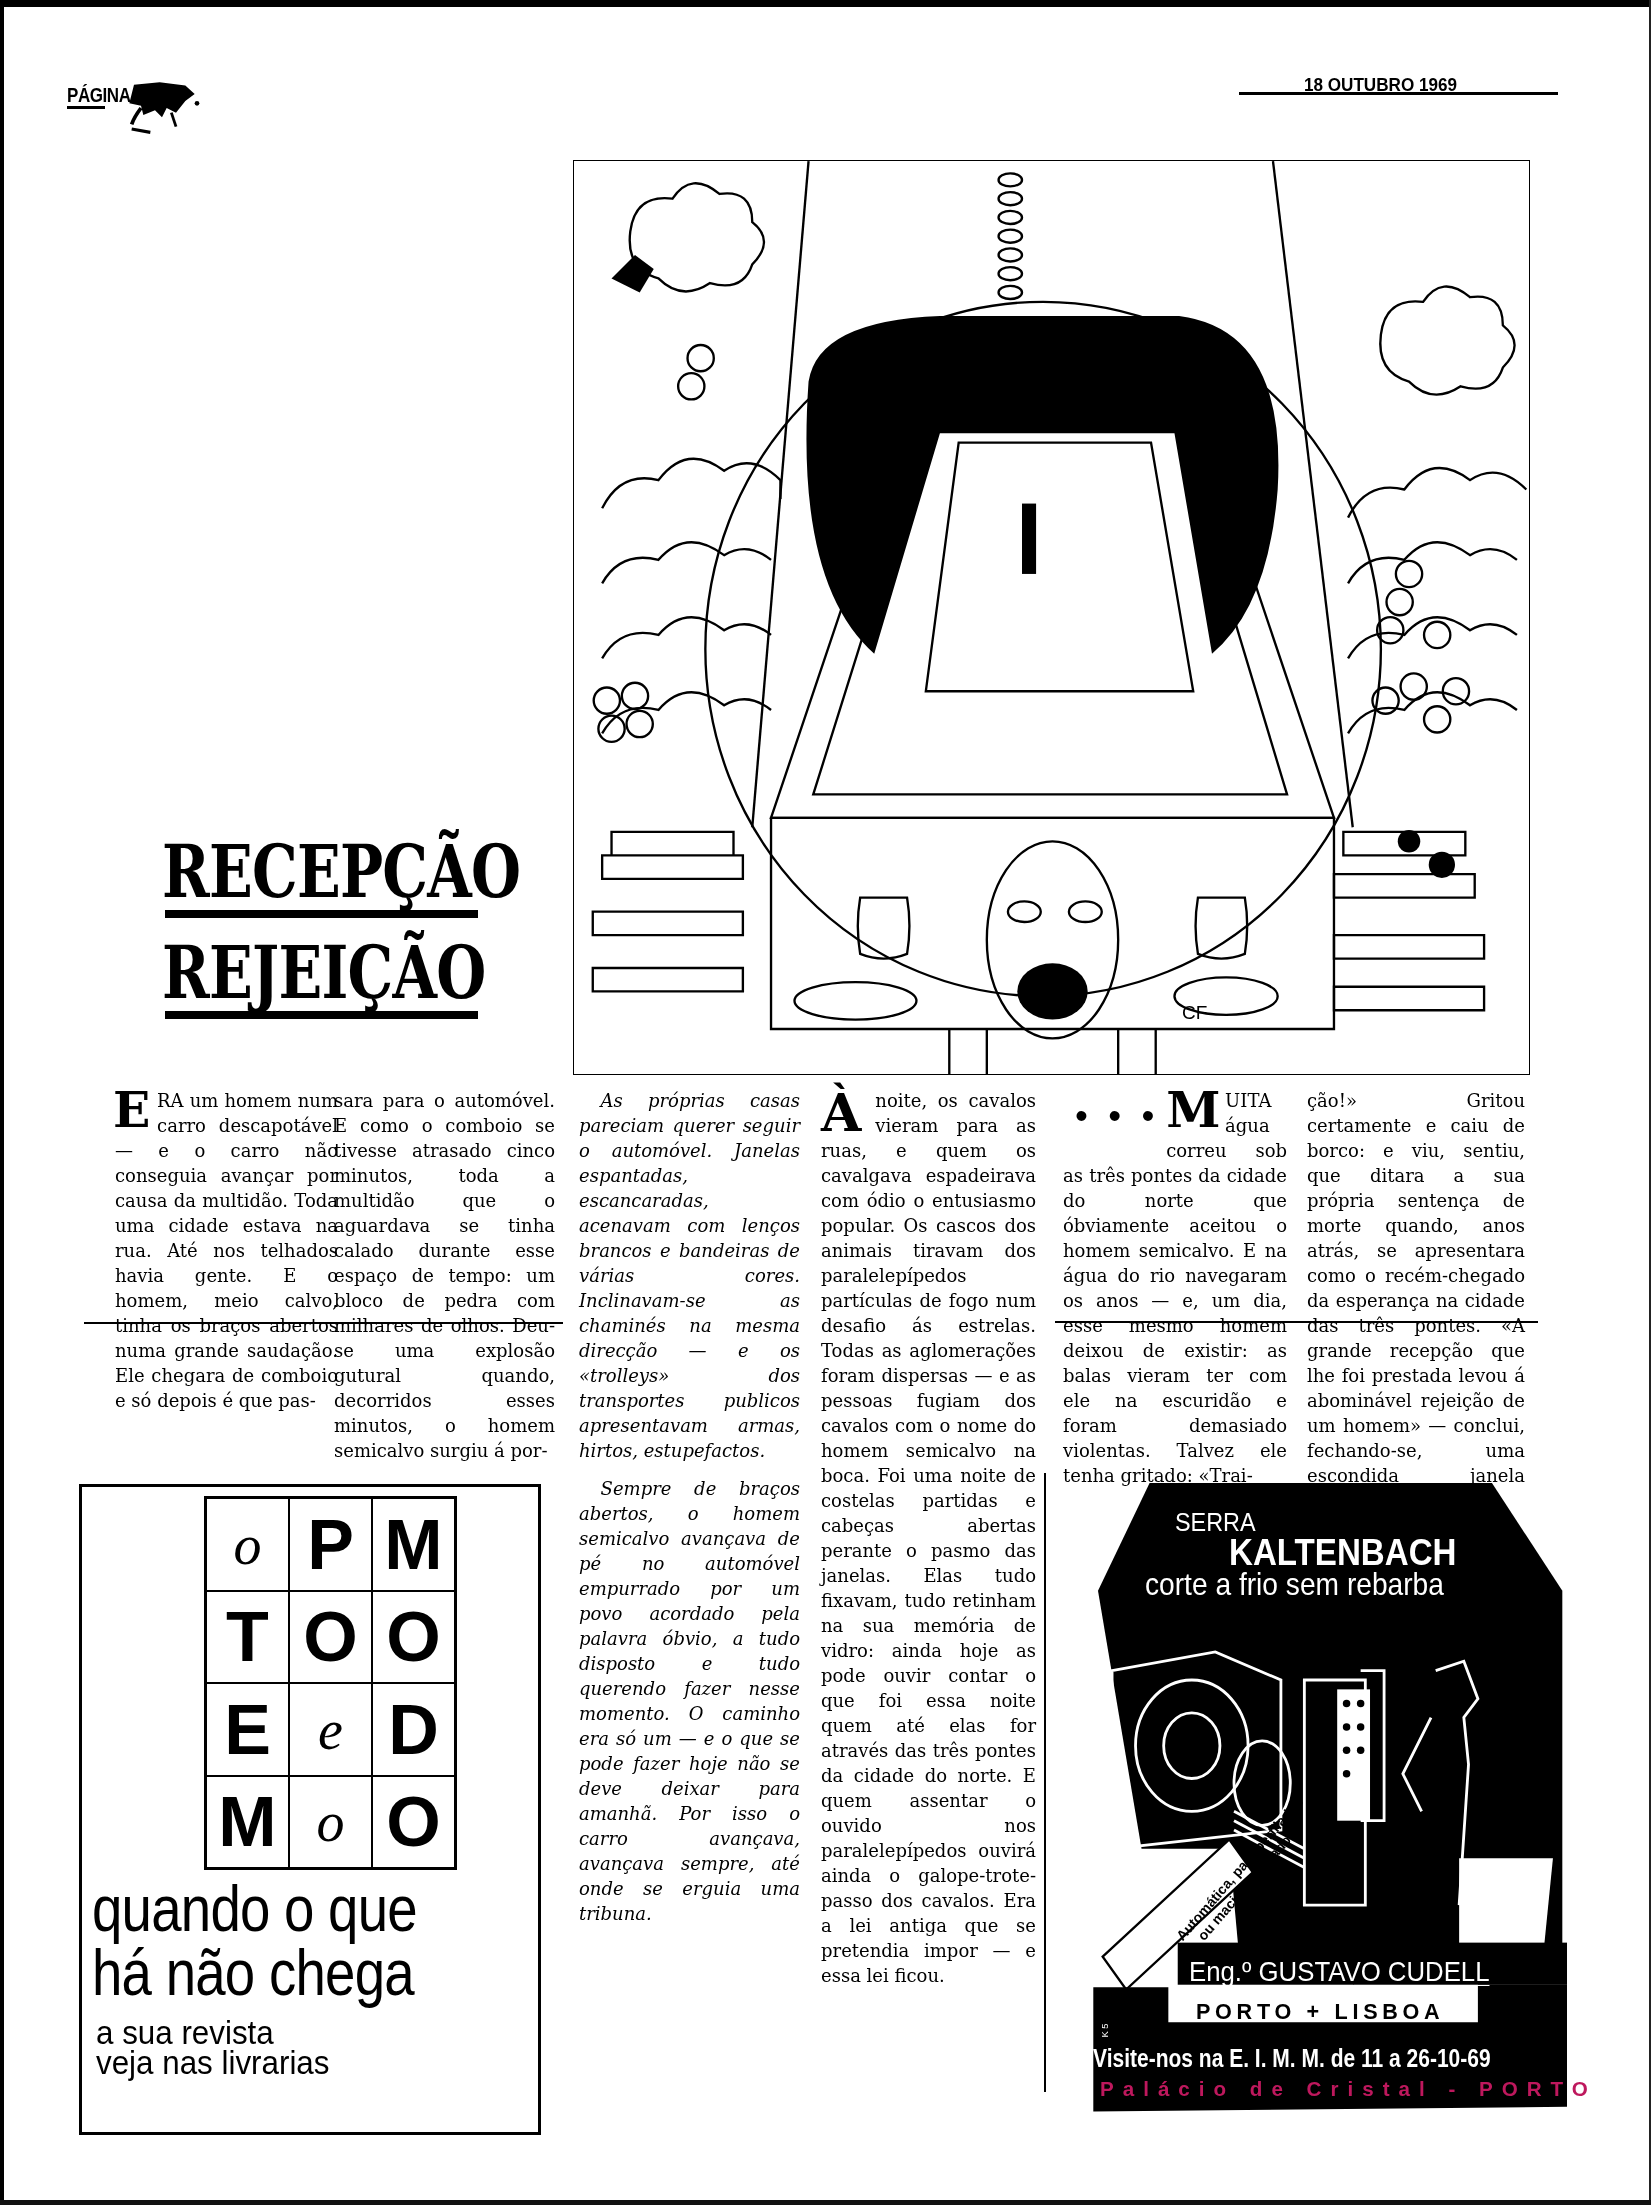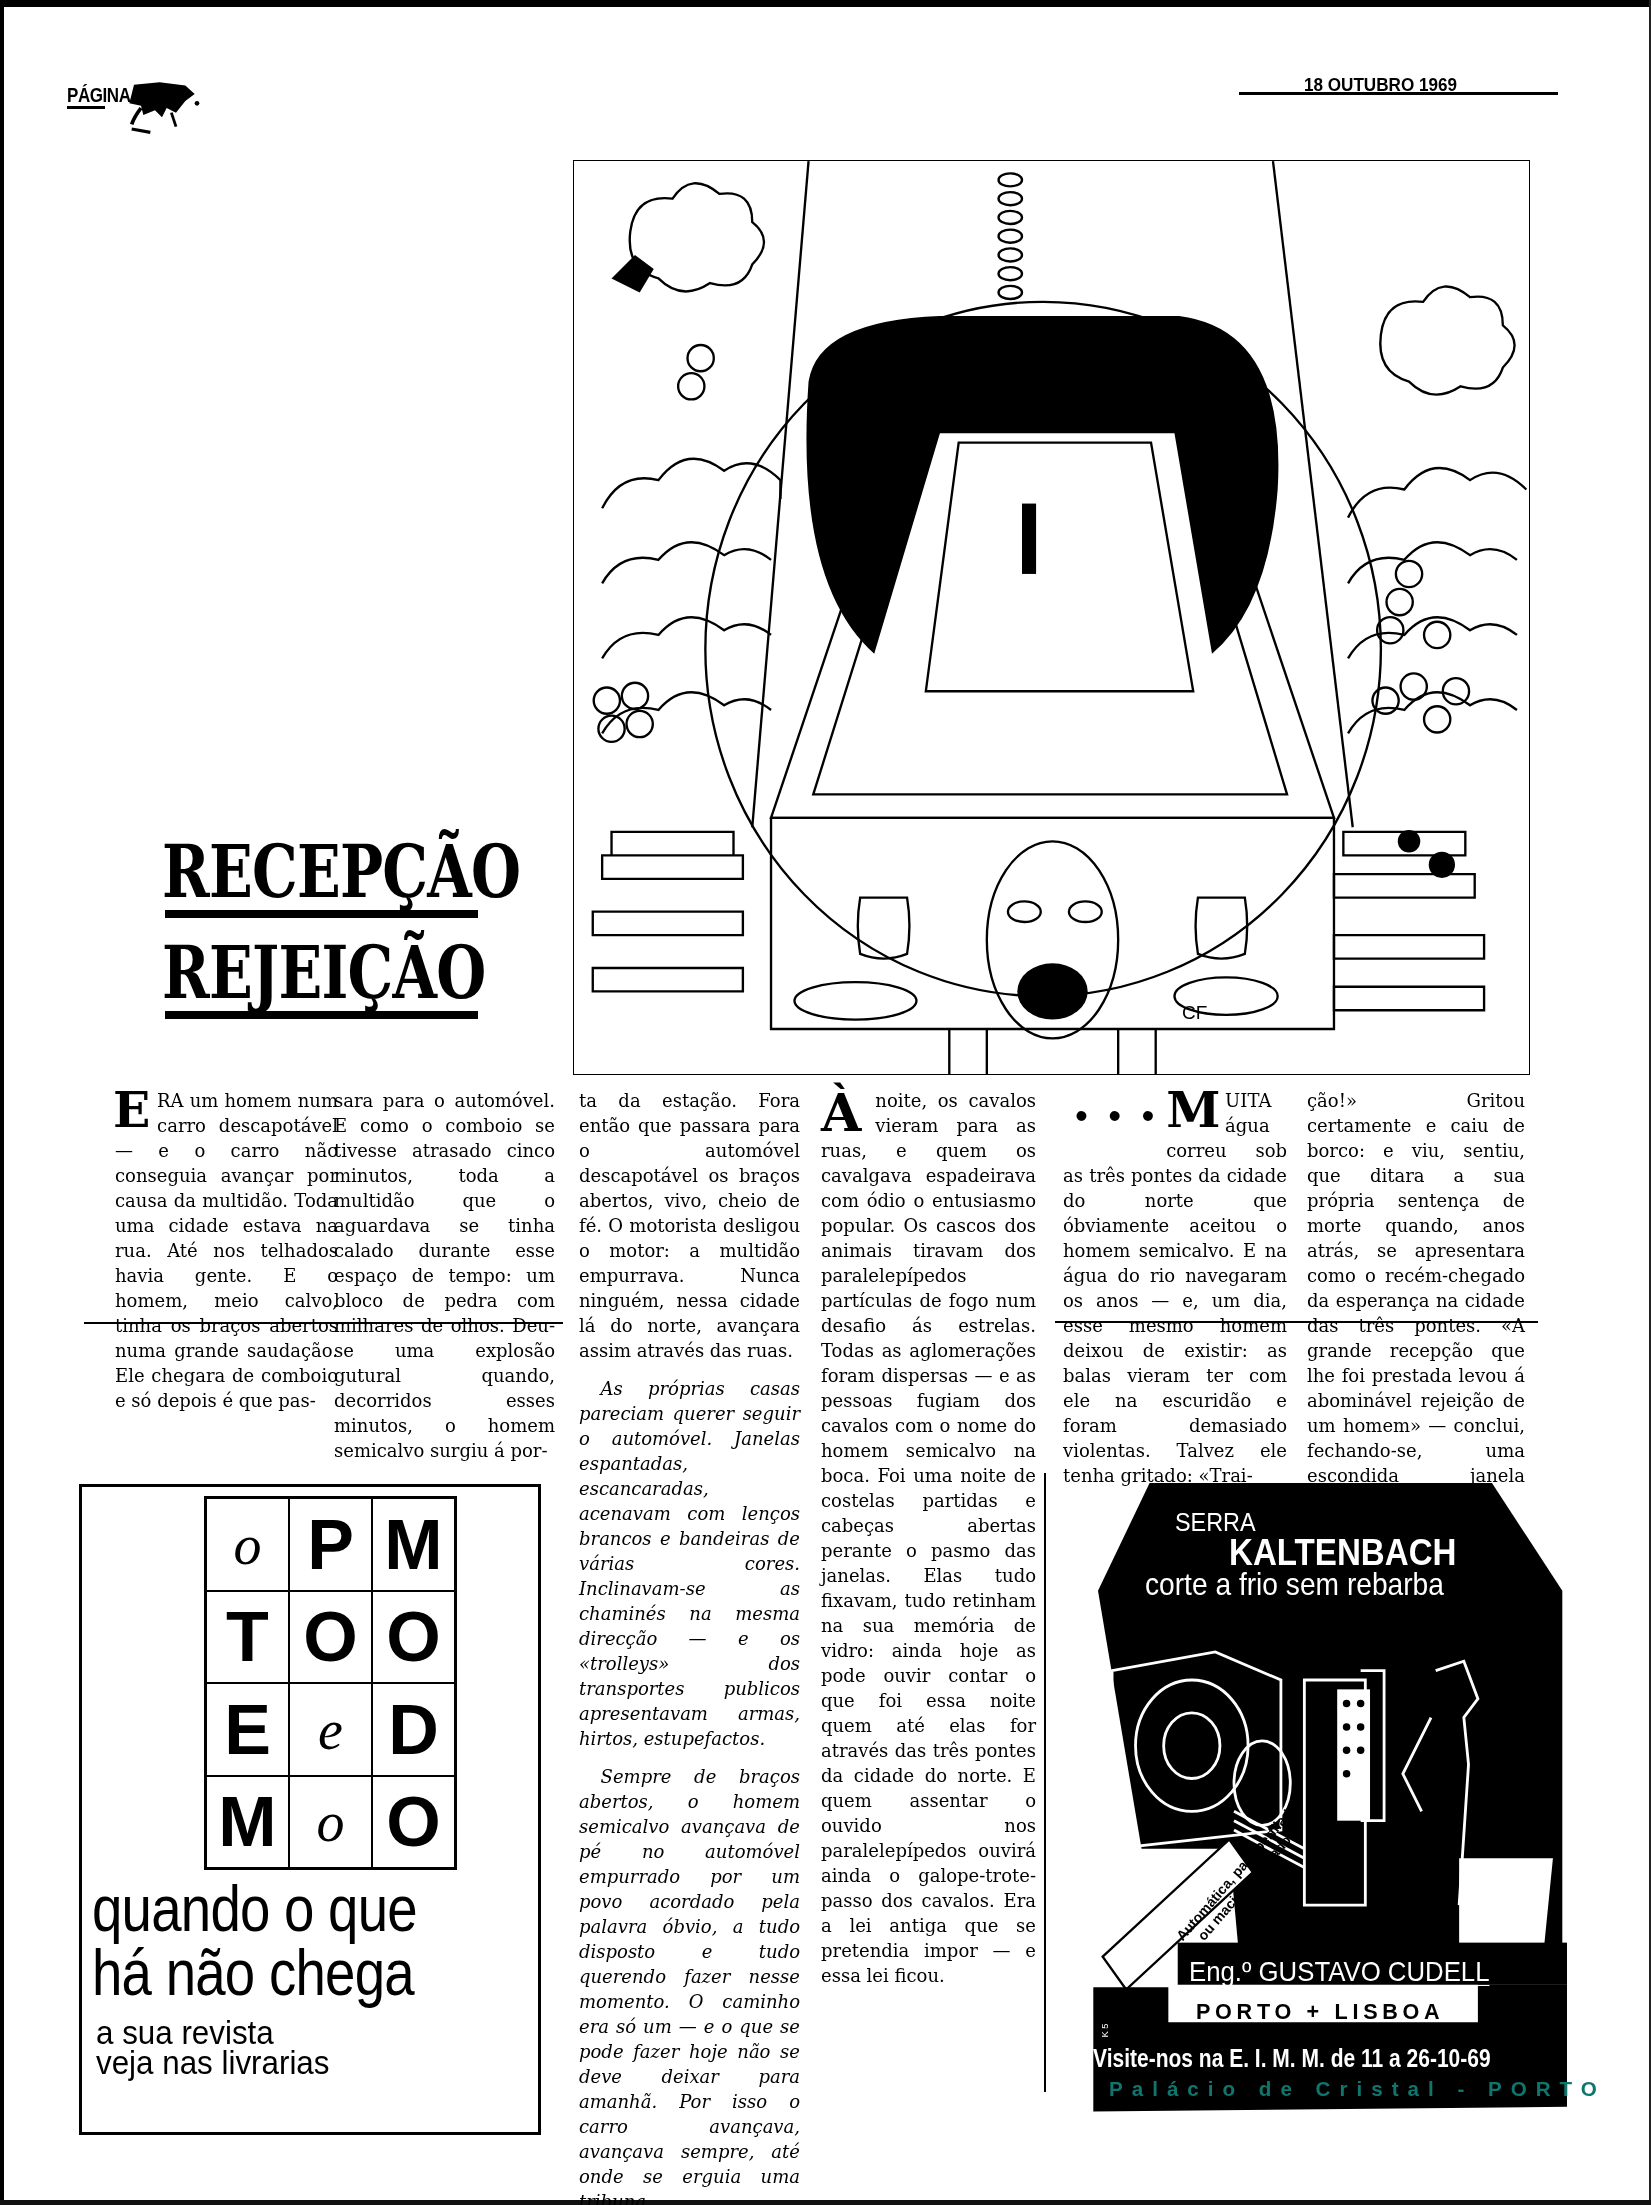--- a/index.html
+++ b/index.html
@@ -69,21 +69,21 @@
   .ad-kalt svg { position:absolute; left:0; top:0; }
   .k-serra { position:absolute; left:82px; top:23.5px; font-family:"Liberation Sans", sans-serif; color:#fff; font-size:26px; transform:scaleX(0.9); transform-origin:left; }
   .k-brand { position:absolute; left:136px; top:49px; font-family:"Liberation Sans", sans-serif; font-weight:bold; color:#fff; font-size:36px; transform:scaleX(0.92); transform-origin:left; }
   .k-tag { position:absolute; left:52px; top:83px; font-family:"Liberation Sans", sans-serif; color:#fff; font-size:32px; transform:scaleX(0.88); transform-origin:left; }
   .k-banner { position:absolute; left:80px; top:450px; font-family:"Liberation Sans", sans-serif; font-weight:bold; font-size:14px; transform:rotate(-49deg); transform-origin:left top; line-height:1.15; color:#000; }
   .k-side { position:absolute; left:253px; top:497px; font-family:"Liberation Sans", sans-serif; font-size:9.4px; transform:rotate(-55deg); transform-origin:left top; color:#000; }
   .k-eng { position:absolute; left:96px; top:473px; font-family:"Liberation Sans", sans-serif; color:#fff; font-size:28px; transform:scaleX(0.92); transform-origin:left; }
   .k-eng .k-name { text-decoration:underline; text-underline-offset:3.8px; text-decoration-thickness:1.4px; }
   .k-cities { position:absolute; left:103px; top:516px; font-family:Liberation Sans, sans-serif; font-weight:bold; font-size:21.6px; letter-spacing:4.7px; color:#000; }
   .k-visit { position:absolute; left:0px; top:561px; font-family:"Liberation Sans", sans-serif; font-weight:bold; color:#fff; font-size:25px; transform:scaleX(0.84); transform-origin:left; white-space:nowrap; }
-  .k-venue { position:absolute; left:16px; top:594px; font-family:"Liberation Sans", sans-serif; font-weight:bold; color:#0f766e; font-size:20.6px; letter-spacing:9px; white-space:nowrap; }
+  .k-venue { position:absolute; left:7px; top:594px; font-family:"Liberation Sans", sans-serif; font-weight:bold; color:#be185d; font-size:20.6px; letter-spacing:9px; white-space:nowrap; }
   .k-code { position:absolute; left:3.8px; top:542px; color:#fff; font-family:"Liberation Sans", sans-serif; font-size:9.4px; transform:rotate(-90deg); }
 </style>
 </head>
 <body>
 
 <div class="page">
   <div class="edge-top"></div>
   <div class="edge-left"></div>
   <div class="edge-right"></div>
   <div class="edge-bottom"></div>
@@ -186,21 +186,20 @@
 
   <div class="col col1">
     <p><span class="dropcap">E</span><span>RA um homem num carro descapotável — e o carro não conseguia avançar por causa da multidão. Toda uma cidade estava na rua. Até nos telhados havia gente. E o homem, meio calvo, tinha os braços abertos numa grande saudação. Ele chegara de comboio e só depois é que pas-</span></p>
   </div>
   <div class="col col2">
     <p>sara para o automóvel. E como o comboio se tivesse atrasado cinco minutos, toda a multidão que o aguardava se tinha calado durante esse espaço de tempo: um bloco de pedra com milhares de olhos. Deu-se uma explosão gutural quando, decorridos esses minutos, o homem semicalvo surgiu á por-</p>
   </div>
   <div class="col-rule left"></div>
 
   <div class="col col3">
-    <p>ta da estação. Fora então que passara para o automóvel descapotável os braços abertos, vivo, cheio de fé. O motorista desligou o motor: a multidão empurrava. Nunca ninguém, nessa cidade lá do norte, avançara assim através das ruas.</p>
     <p class="indent">As próprias casas pareciam querer seguir o automóvel. Janelas espantadas, escancaradas, acenavam com lenços brancos e bandeiras de várias cores. Inclinavam-se as chaminés na mesma direcção — e os «trolleys» dos transportes publicos apresentavam armas, hirtos, estupefactos.</p>
     <p class="indent">Sempre de braços abertos, o homem semicalvo avançava de pé no automóvel empurrado por um povo acordado pela palavra óbvio, a tudo disposto e tudo querendo fazer nesse momento. O caminho era só um — e o que se pode fazer hoje não se deve deixar para amanhã. Por isso o carro avançava, avançava sempre, até onde se erguia uma tribuna.</p>
   </div>
 
   <div class="col col4">
     <p><span class="dropcap-a">À</span><span>noite, os cavalos vieram para as ruas, e quem os cavalgava espadeirava com ódio o entusiasmo popular. Os cascos dos animais tiravam dos paralelepípedos partículas de fogo num desafio ás estrelas. Todas as aglomerações foram dispersas — e as pessoas fugiam dos cavalos com o nome do homem semicalvo na boca. Foi uma noite de costelas partidas e cabeças abertas perante o pasmo das janelas. Elas tudo fixavam, tudo retinham na sua memória de vidro: ainda hoje as pode ouvir contar o que foi essa noite quem até elas for através das três pontes da cidade do norte. E quem assentar o ouvido nos paralelepípedos ouvirá ainda o galope-trote-passo dos cavalos. Era a lei antiga que se pretendia impor — e essa lei ficou.</span></p>
   </div>
   <div class="v-rule"></div>
 
   <div class="col col5">

